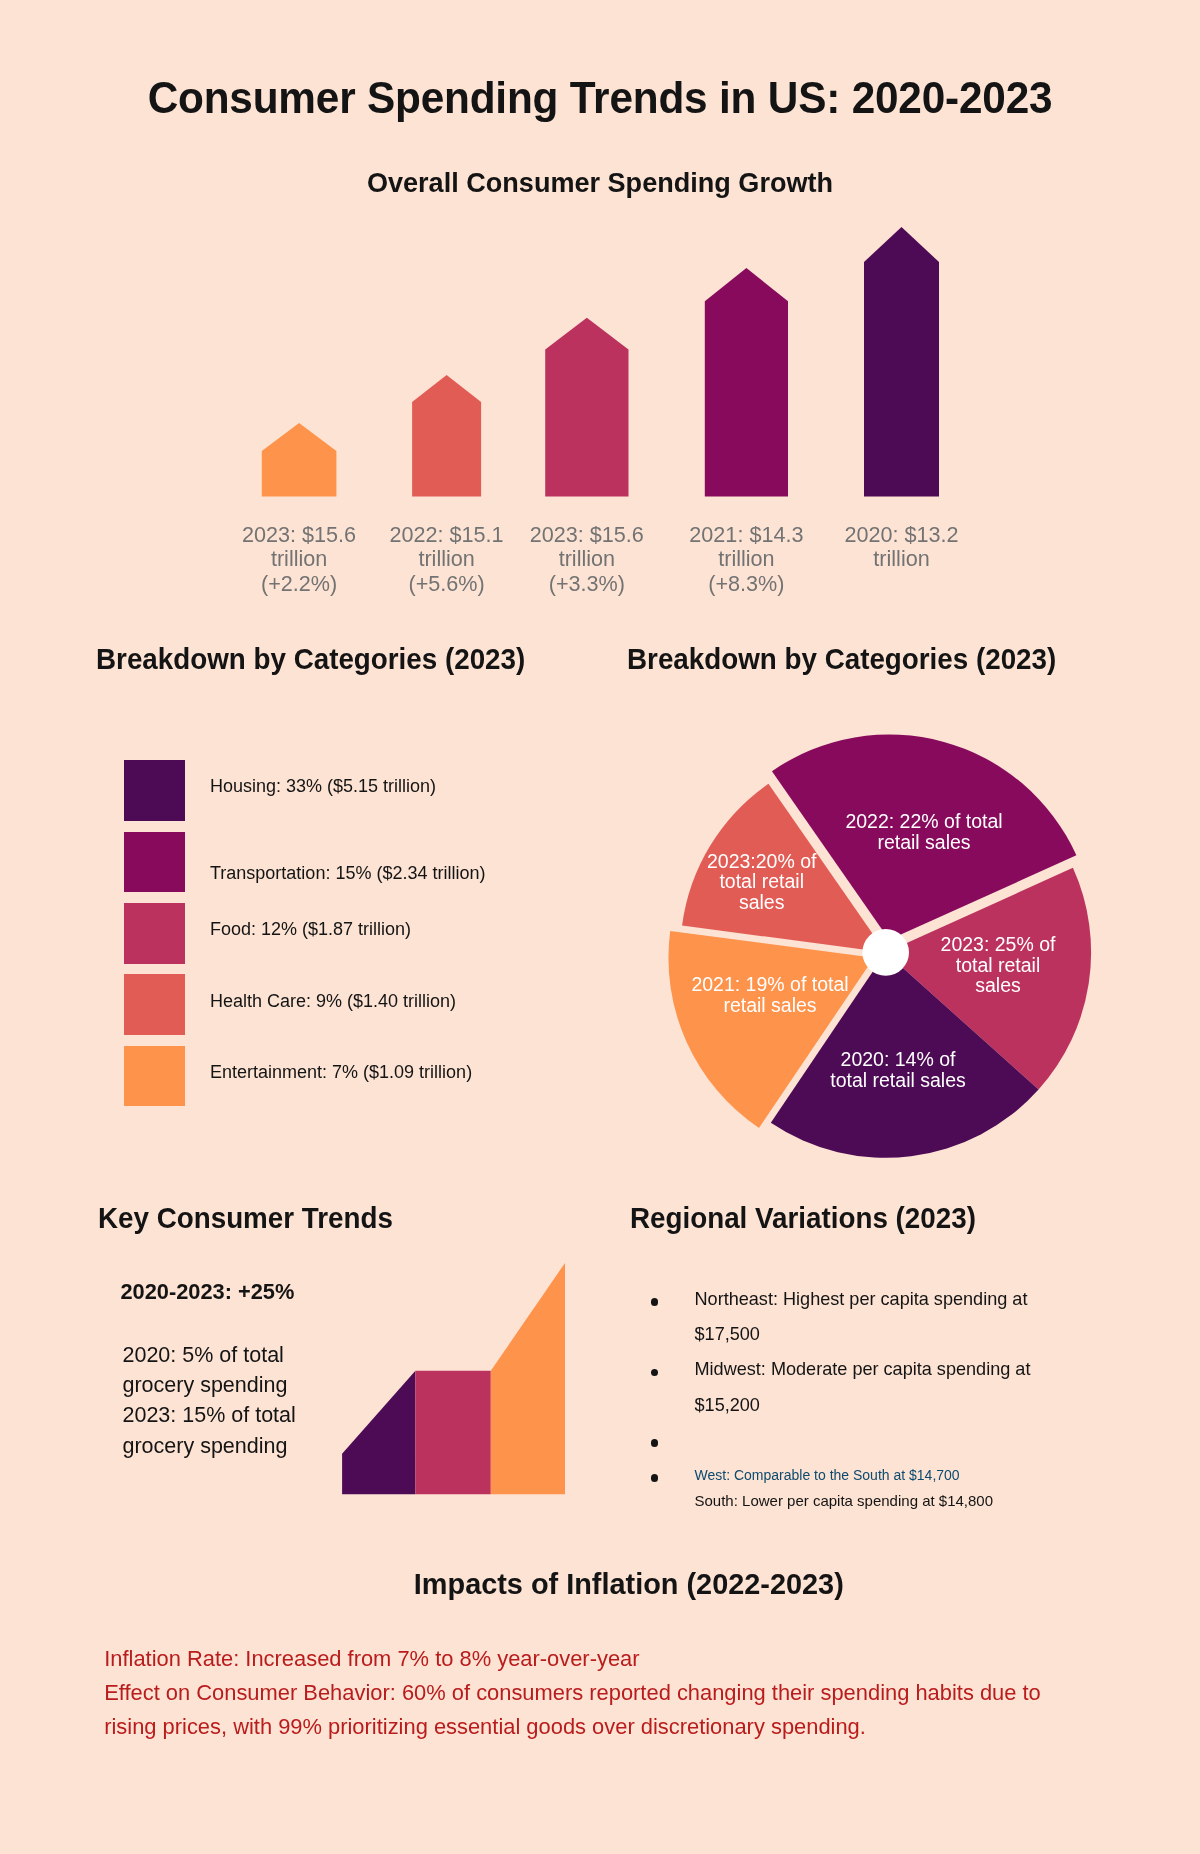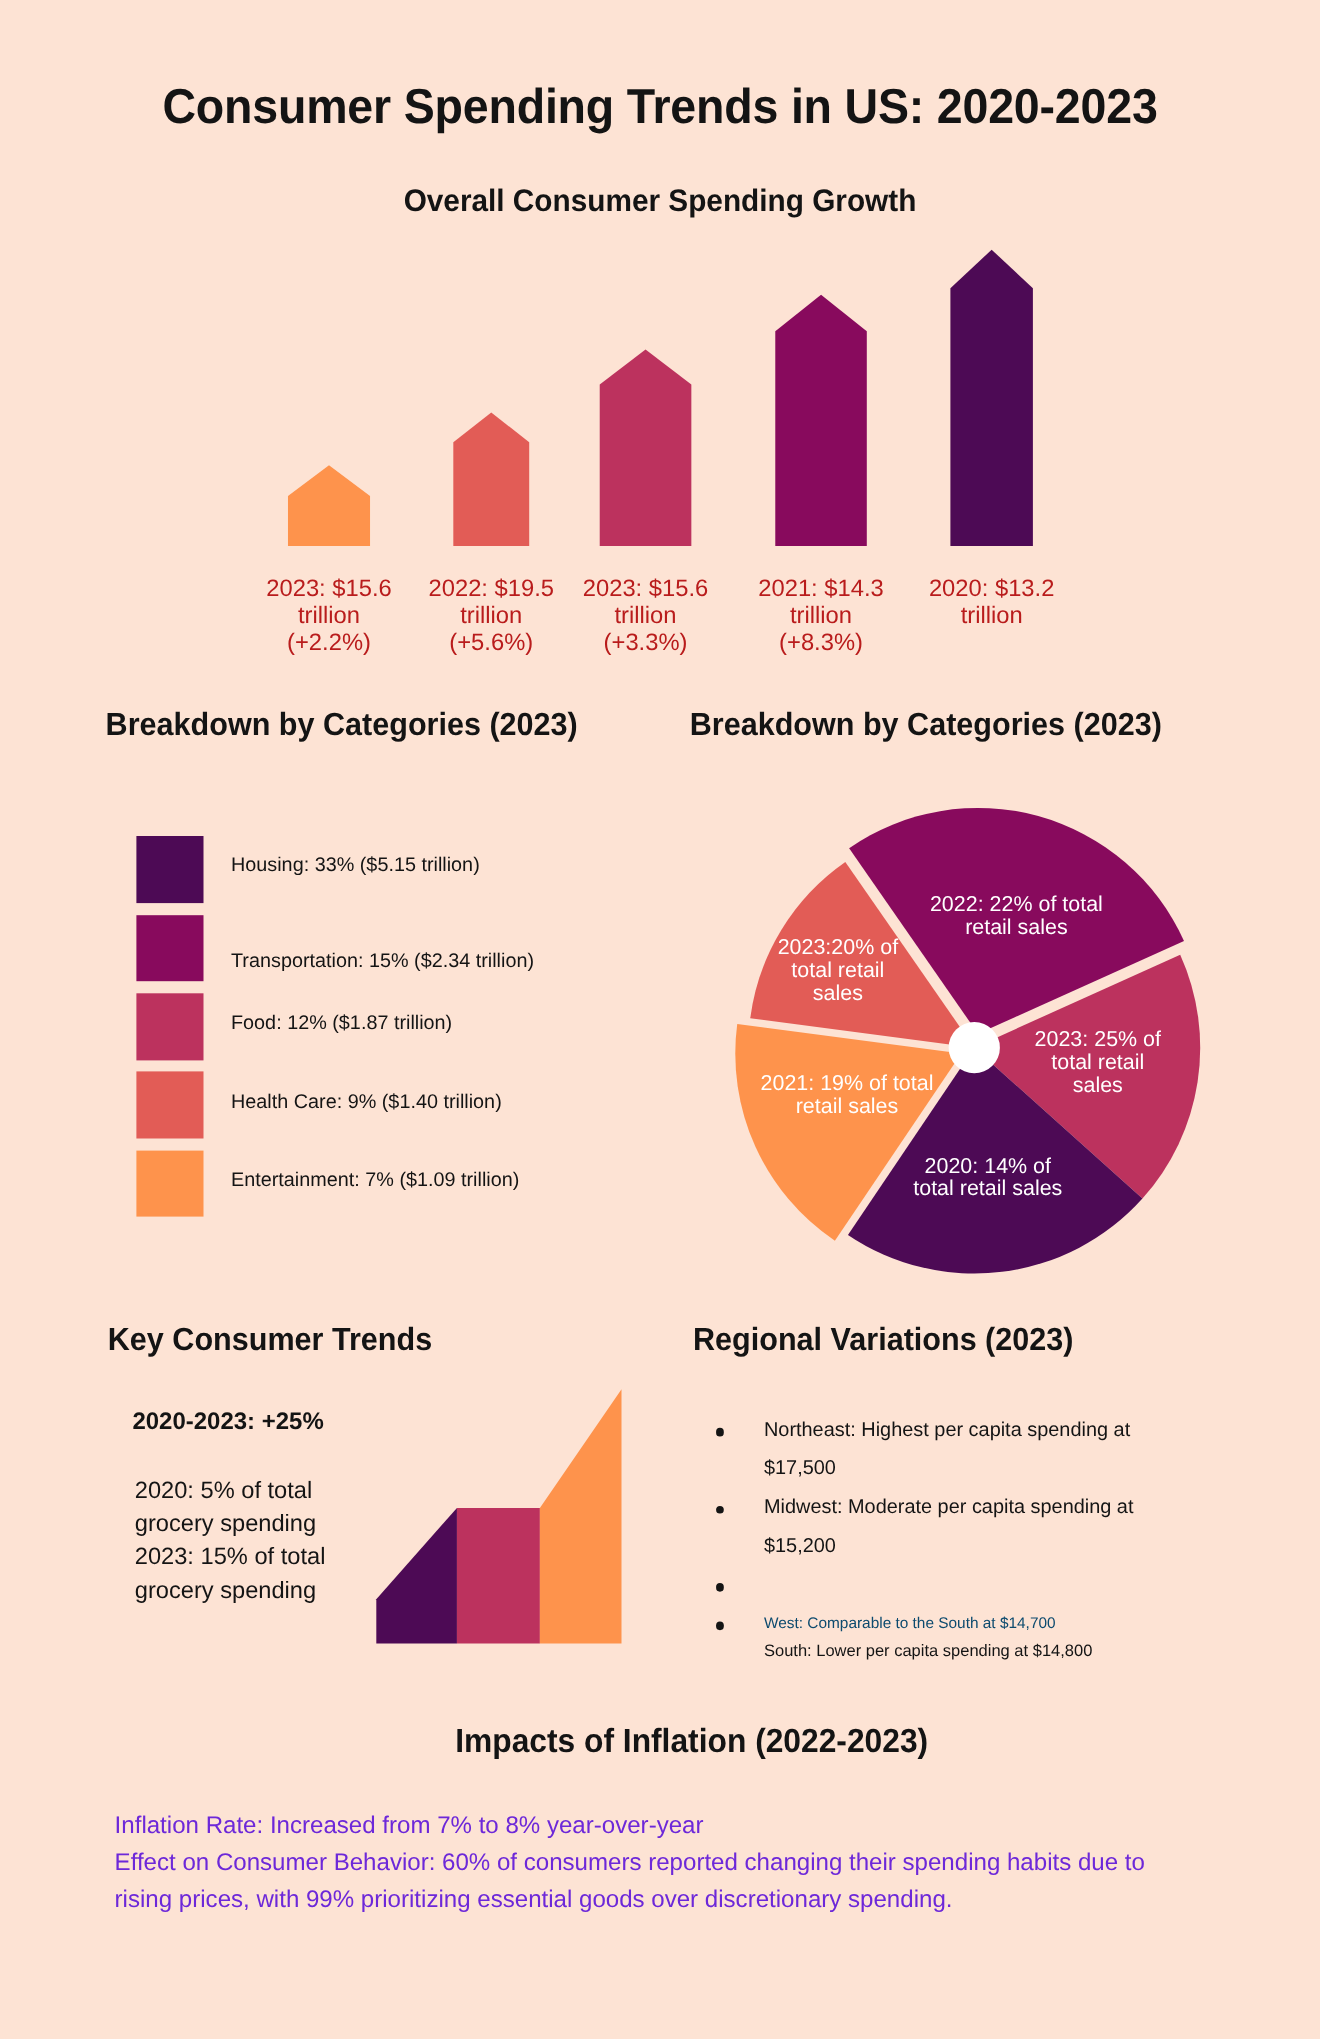--- a/index.html
+++ b/index.html
@@ -18,21 +18,21 @@
     transform:scaleX(0.951);
   }
   #bar-section-title{
     left:0;right:0;top:166px;text-align:center;
     font-size:28.2px;font-weight:bold;
     transform:scaleX(0.96);
   }
   .sec-heading{font-size:29.1px;font-weight:bold;transform:scaleX(0.955);transform-origin:left center;}
   .bar-label{
     text-align:center;font-size:21.6px;line-height:24.6px;
-    color:#b91c1c;white-space:nowrap;
+    color:#737373;white-space:nowrap;
   }
   svg{display:block;overflow:visible;}
   .pie-txt{
     fill:#fff;font-family:"Liberation Sans",sans-serif;
     font-size:19.5px;text-anchor:middle;
   }
   .legend-txt{
     position:absolute;left:210px;font-size:18px;color:#141414;white-space:nowrap;
   }
   .body-txt{font-size:21.5px;line-height:30.2px;color:#141414;}
@@ -50,21 +50,21 @@
     <path d="M704.8,496.4 L704.8,301.2 L746.4,268 L788,301.2 L788,496.4 Z" fill="#880A5D"></path>
     <path d="M864,496.4 L864,262 L901.5,227 L939,262 L939,496.4 Z" fill="#4D0A55"></path>
   </svg>
 <div class="abs" id="bar-labels">
     <div class="abs bar-label" style="left: 189.1px; top: 522.5px; width: 220px;">
       <div>2023: $15.6</div>
       <div>trillion</div>
       <div>(+2.2%)</div>
     </div>
     <div class="abs bar-label" style="left: 336.6px; top: 522.5px; width: 220px;">
-      <div>2022: $19.5</div>
+      <div>2022: $15.1</div>
       <div>trillion</div>
       <div>(+5.6%)</div>
     </div>
     <div class="abs bar-label" style="left: 476.85px; top: 522.5px; width: 220px;">
       <div>2023: $15.6</div>
       <div>trillion</div>
       <div>(+3.3%)</div>
     </div>
     <div class="abs bar-label" style="left: 636.4px; top: 522.5px; width: 220px;">
       <div>2021: $14.3</div>
@@ -126,17 +126,17 @@
     <div class="abs" style="left: 694.5px; top: 1282px; width: 398px; font-size: 18.1px; line-height: 35.2px; color: rgb(20, 20, 20);">Northeast: Highest per capita spending at $17,500</div>
     <div class="abs" style="left: 650.8px; top: 1368.6px; width: 7.7px; height: 7.7px; border-radius: 50%; background: rgb(20, 20, 20);"></div>
     <div class="abs" style="left: 694.5px; top: 1352.4px; width: 398px; font-size: 18.1px; line-height: 35.2px; color: rgb(20, 20, 20);">Midwest: Moderate per capita spending at $15,200</div>
     <div class="abs" style="left: 650.8px; top: 1439px; width: 7.7px; height: 7.7px; border-radius: 50%; background: rgb(20, 20, 20);"></div>
     <div class="abs" style="left: 694.5px; top: 1483px; width: 398px; font-size: 15px; line-height: 35.2px; color: rgb(20, 20, 20);">South: Lower per capita spending at $14,800</div>
     <div class="abs" style="left: 650.8px; top: 1474.2px; width: 7.7px; height: 7.7px; border-radius: 50%; background: rgb(20, 20, 20);"></div>
     <div class="abs" style="left: 694.5px; top: 1458px; width: 398px; font-size: 14px; line-height: 35.2px; color: #0c4a6e;">West: Comparable to the South at $14,700</div>
   </div>
 
 <div class="abs" id="inflation-heading" style="left:0;width:1257.6px;top:1566px;text-align:center;font-size:30.4px;font-weight:bold;transform:scaleX(0.95);">Impacts of Inflation (2022-2023)</div>
-<div class="abs" id="inflation-body" style="left:104.2px;top:1642px;width:1020px;font-size:21.9px;line-height:34px;color:#6d28d9;">
+<div class="abs" id="inflation-body" style="left:104.2px;top:1642px;width:1020px;font-size:21.9px;line-height:34px;color:#b91c1c;">
     <div>Inflation Rate: Increased from 7% to 8% year-over-year</div>
     <div style="white-space: nowrap;">Effect on Consumer Behavior: 60% of consumers reported changing their spending habits due to</div>
     <div>rising prices, with 99% prioritizing essential goods over discretionary spending.</div>
   </div>
 
 </body></html>

